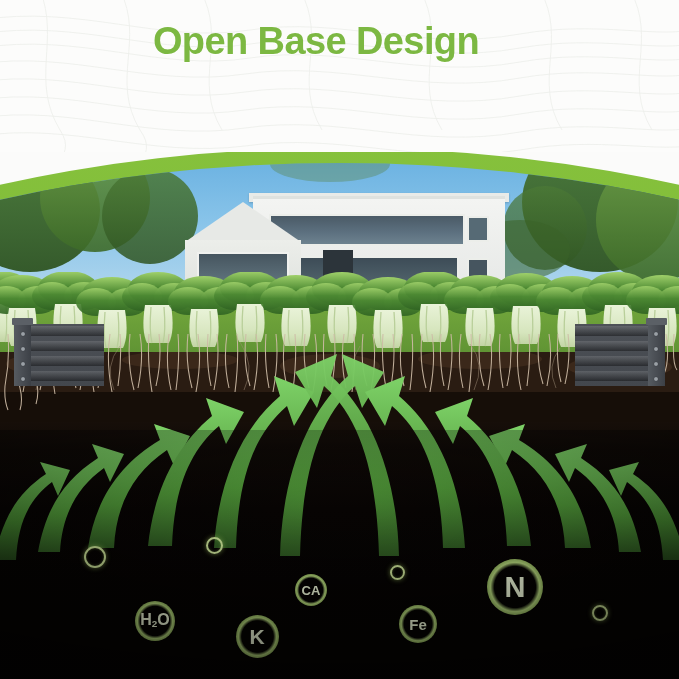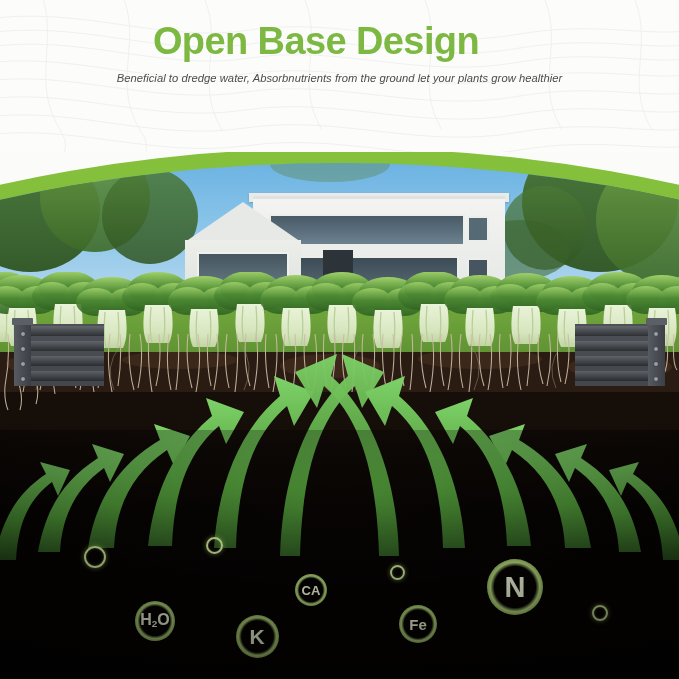--- a/index.html
+++ b/index.html
@@ -518,16 +518,15 @@
         <path d="M40,-10 C 60,40 30,80 60,130 C 80,160 40,170 30,190"></path>
         <path d="M120,-10 C 145,40 110,80 140,130 C 162,160 122,172 112,192"></path>
         <path d="M200,-10 C 228,40 192,80 222,130"></path>
         <path d="M300,-10 C 328,40 292,80 322,130"></path>
         <path d="M420,-10 C 448,40 412,80 442,130"></path>
         <path d="M540,-10 C 568,40 532,80 562,130"></path>
         <path d="M630,-10 C 658,40 622,80 652,130"></path>
       </g>
     </svg>
     <div class="title">Open Base Design</div>
-    <div class="subtitle">Beneficial to dredge water, Absorbnutrients from the ground let your plants grow healthier</div>
   </div>
 
 </div>
 
 </body></html>

